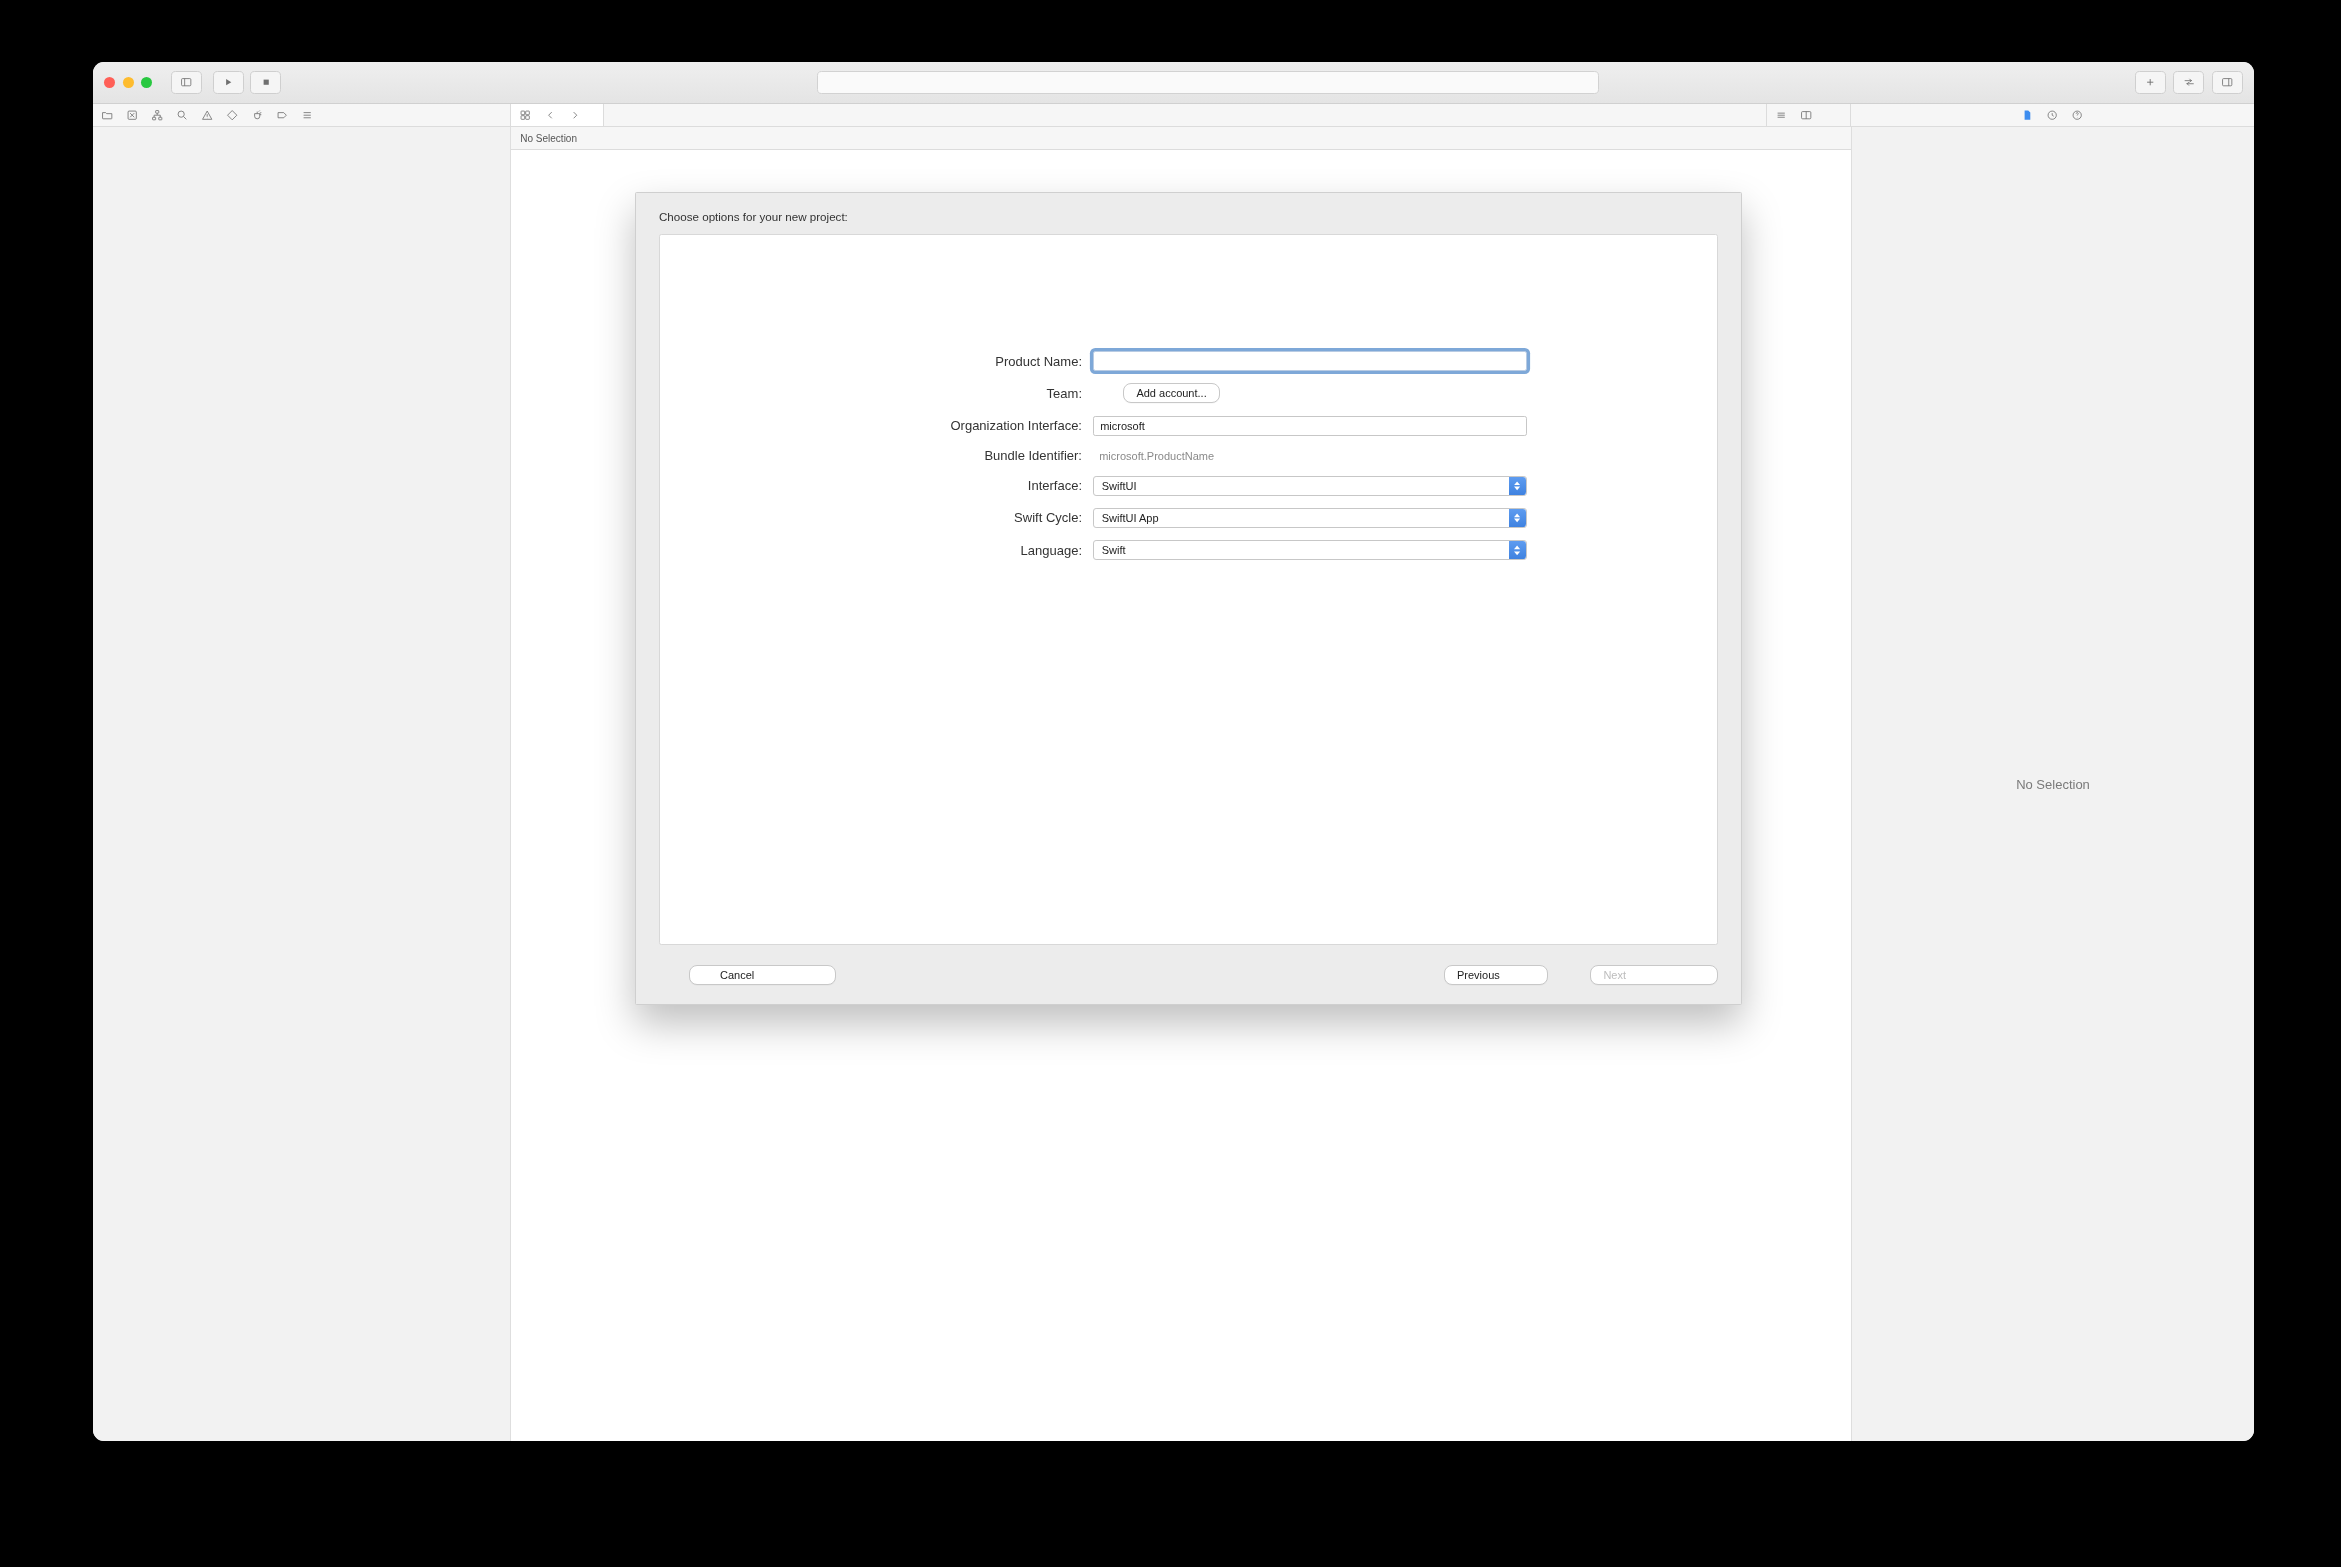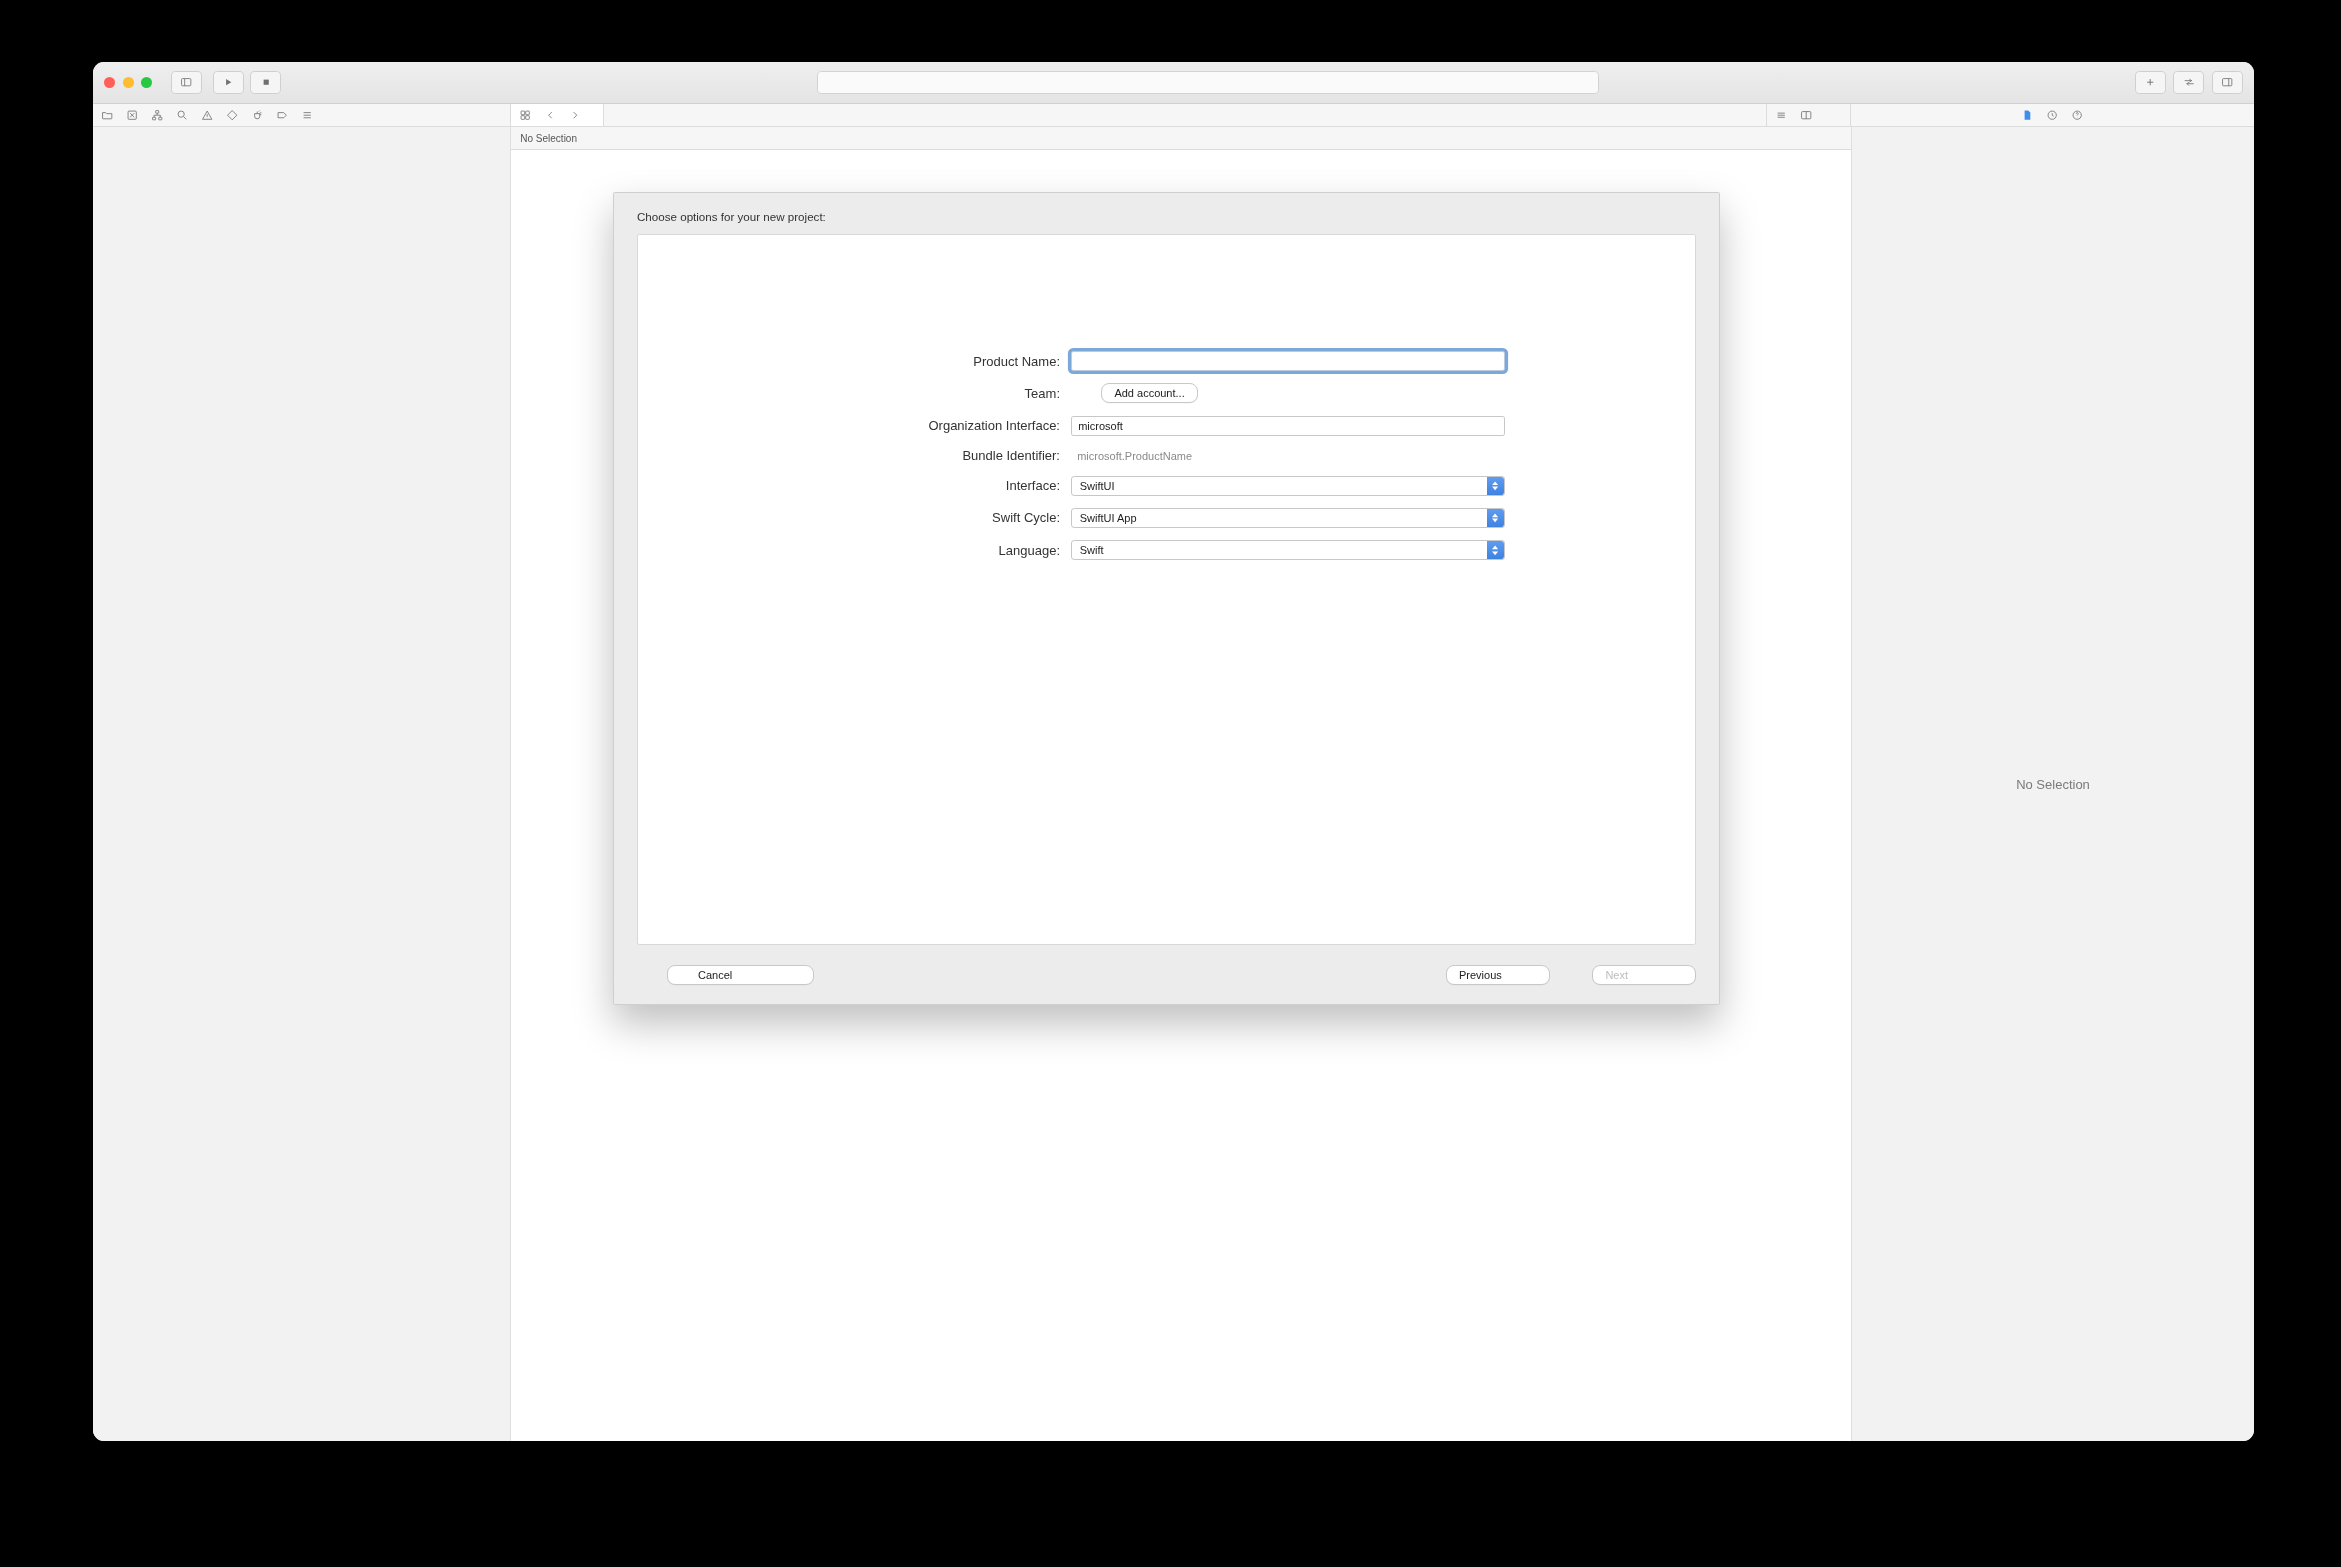--- a/index.html
+++ b/index.html
@@ -96,21 +96,21 @@
     height:23px; background:var(--toolbar-bg); border-bottom:0.8px solid var(--toolbar-border);
     display:flex; align-items:center; padding:0 9.3px; color:#555; font-size:10px;
   }
   .editor { flex:1; background:#ffffff; }
   .inspector { width:403px; background:var(--pane-bg); border-left:0.8px solid var(--pane-border); display:flex; flex-direction:column; }
   .inspector .empty { flex:1; display:flex; align-items:center; justify-content:center; color:#7a7a7a; font-size:13px; }
 
   
   .sheet {
     position:absolute;
-    left:520px; top:65px;
+    left:542px; top:65px;
     width:1107px; height:813px;
     background: var(--sheet-bg);
     border:0.8px solid #cfcfcf;
     border-radius:1.5px;
     box-shadow: 0 18.6px 39px rgba(0,0,0,.25);
     display:flex; flex-direction:column;
     padding: 17px 23px 18.6px 23px;
     justify-content: flex-end;
   }
   .sheet-title { font-size:11.6px; color:#333; margin-bottom:11px; }
@@ -391,21 +391,21 @@
             </div>
 
             <div></div>
 
           </div>
         </div>
         <div class="sheet-footer">
           <button class="macbtn wide">Cancel</button>
           <div class="right">
             <button class="macbtn" style="width:104px;">Previous</button>
-            <button class="macbtn primary-disabled" style="width:104px;">Next</button>
+            <button class="macbtn primary-disabled" style="width:128px;">Next</button>
           </div>
         </div>
       </div>
 
     </div>
   </div>
 </div>
 
 
 </body></html>

